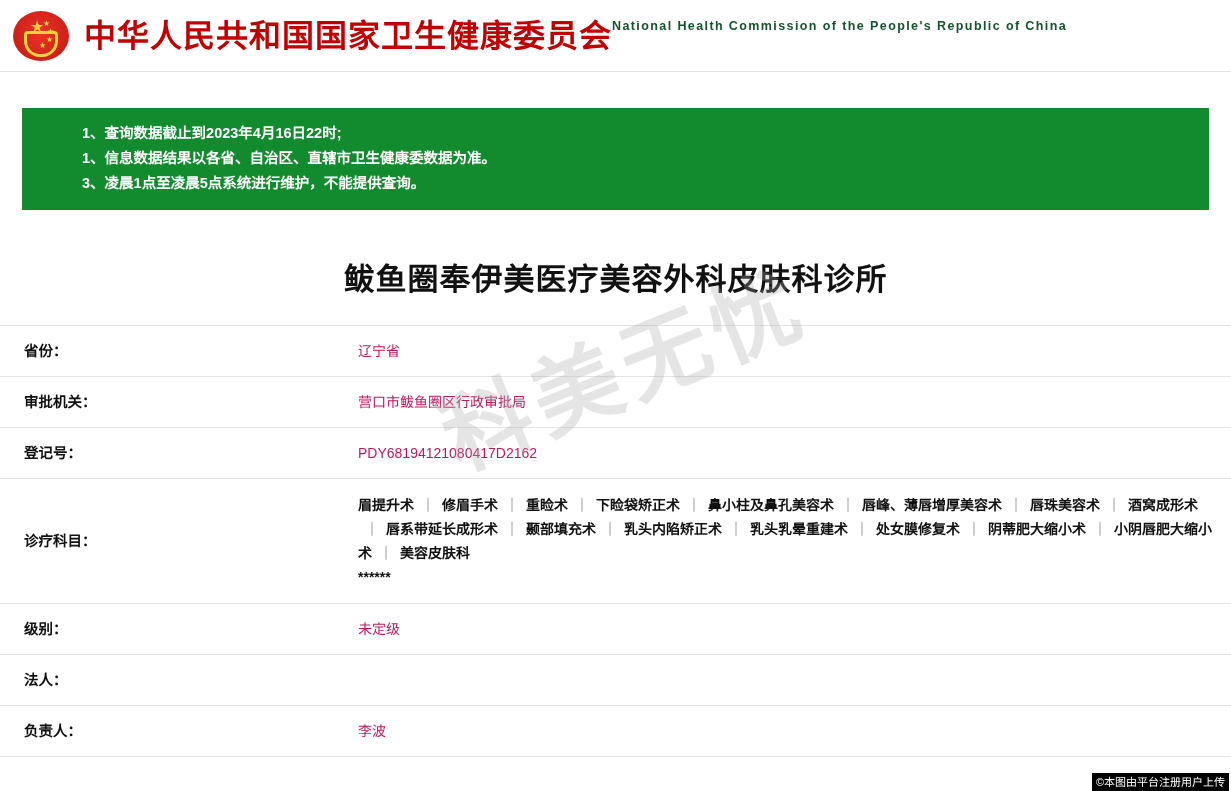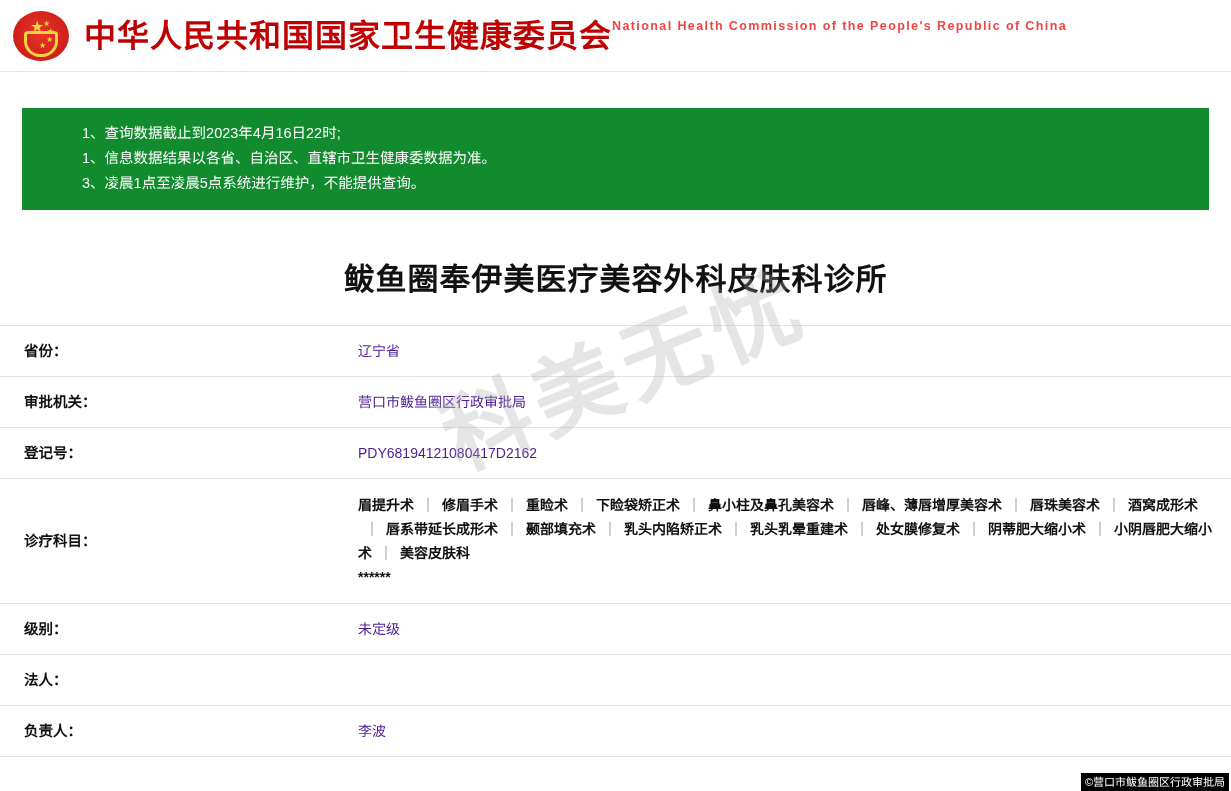--- a/index.html
+++ b/index.html
@@ -66,42 +66,42 @@
   }
   .title-cn {
     color: #c00000;
     font-size: 32px;
     font-weight: bold;
     letter-spacing: 1px;
     line-height: 38px;
     white-space: nowrap;
   }
   .title-en {
-    color: #ef4444;
+    color: #14532d;
     font-size: 12.5px;
     font-weight: bold;
     letter-spacing: 1.4px;
     line-height: 18px;
     white-space: nowrap;
   }
 
   
   .notice {
     margin: 36px 22px 0 22px;
     background: #128b2e;
     color: #ffffff;
     padding: 13px 0 14px 0;
     box-sizing: border-box;
   }
   .notice p {
     margin: 0;
     padding: 2px 0 2px 60px;
     font-size: 14.5px;
     line-height: 21px;
-    font-weight: normal;
+    font-weight: bold;
     white-space: nowrap;
   }
 
   
   .doc-title {
     text-align: center;
     font-size: 31px;
     font-weight: bold;
     color: #111;
     margin: 44px 0 26px 0;
@@ -123,21 +123,21 @@
     line-height: 24px;
   }
   table.info td.label {
     width: 300px;
     font-weight: bold;
     color: #111;
     font-size: 14.5px;
     padding-left: 24px;
   }
   table.info td.value {
-    color: #4c1d95;
+    color: #be185d;
     font-size: 14px;
     padding-left: 20px;
   }
   table.info tr.row-address td.value,
   table.info tr.row-dept td.value {
     font-weight: bold;
     color: #111;
   }
   table.info tr.row-dept td {
     padding-top: 14px;
@@ -229,13 +229,13 @@
     </tr>
     <tr class="row-principal">
       <td class="label">负责人：</td>
       <td class="value">李波</td>
     </tr>
 
   </tbody>
 </table>
 
 <div class="watermark">科美无忧</div>
-<div class="footer-credit">©营口市鲅鱼圈区行政审批局</div>
+<div class="footer-credit">©本图由平台注册用户上传</div>
 
 </body></html>

